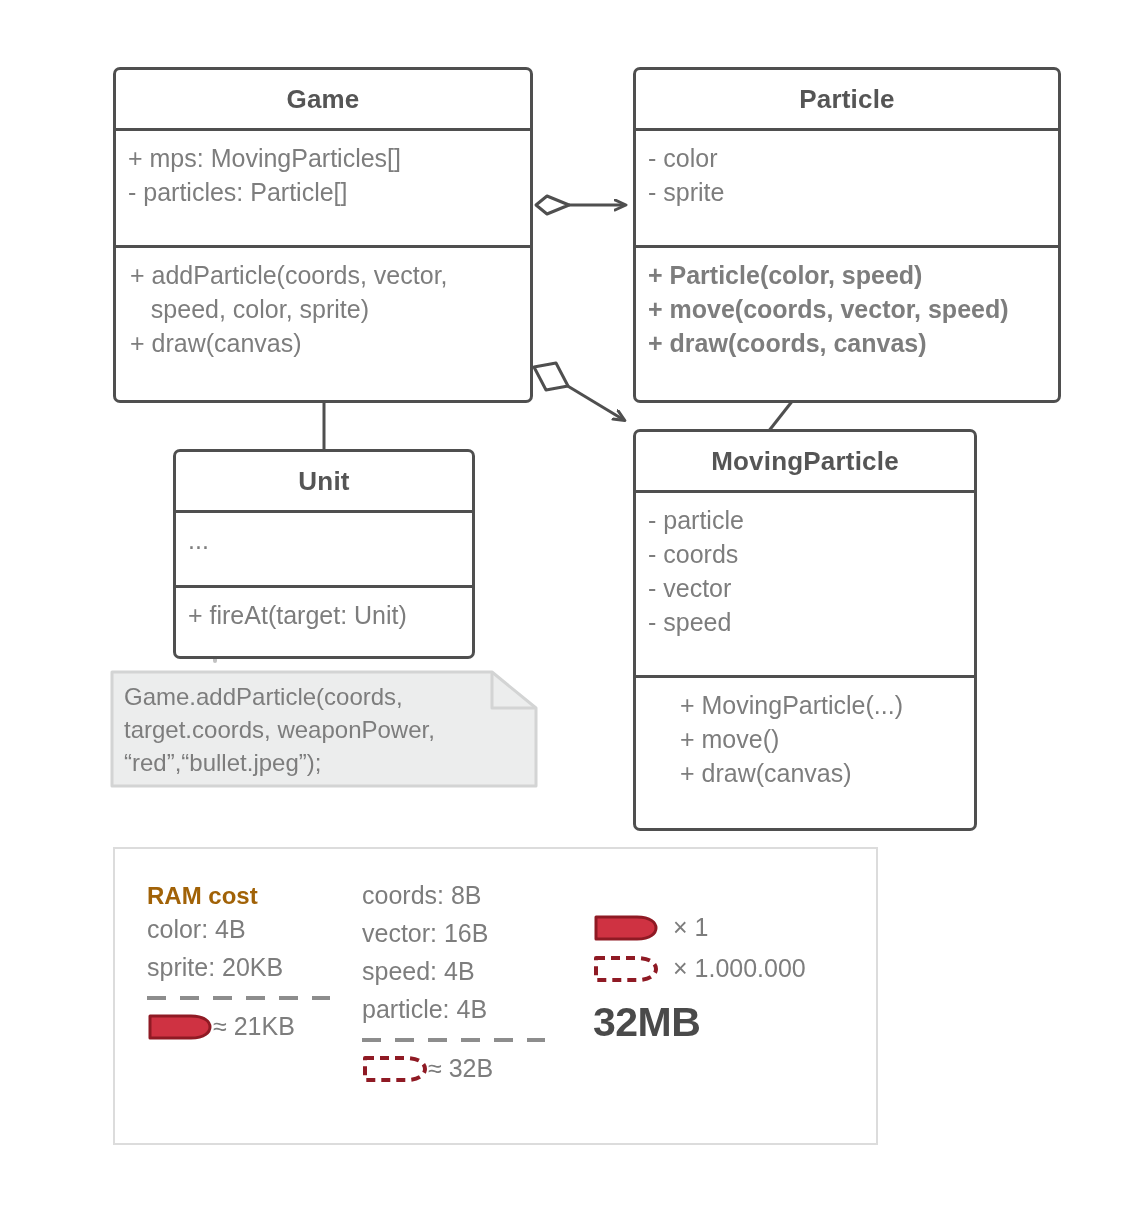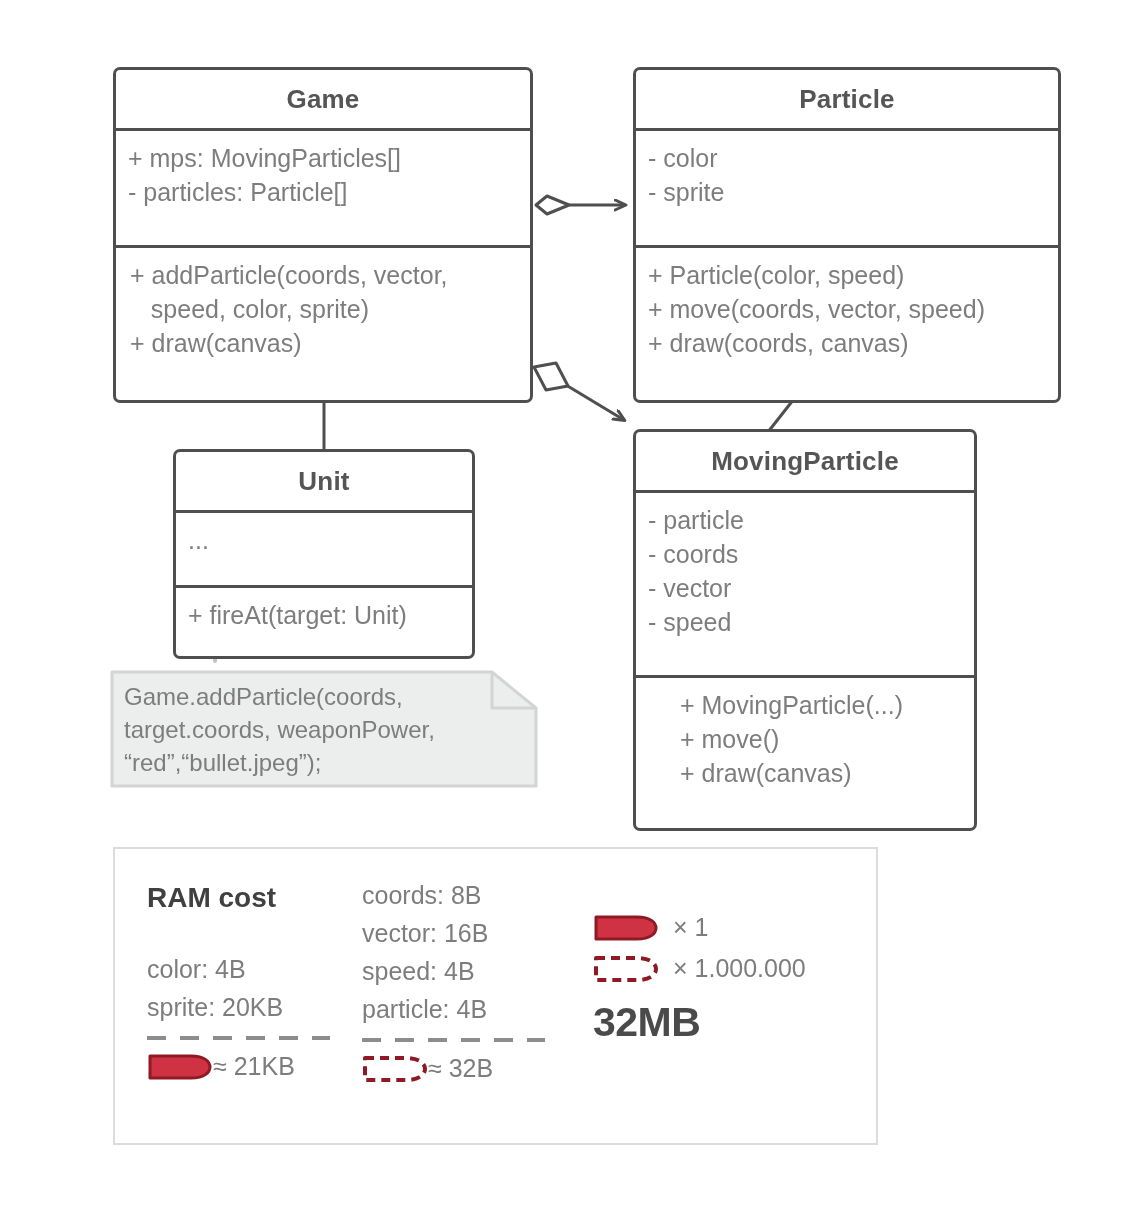--- a/index.html
+++ b/index.html
@@ -50,21 +50,21 @@
 
   
   #box-game        { left: 113px; top: 67px;  width: 420px; }
   #box-particle    { left: 633px; top: 67px;  width: 428px; }
   #box-unit        { left: 173px; top: 449px; width: 302px; }
   #box-movingpart  { left: 633px; top: 429px; width: 344px; }
 
   #box-game .uml-compartment.attrs   { min-height: 92px; }
   #box-game .uml-compartment.ops     { min-height: 130px; padding-left: 14px; }
   #box-particle .uml-compartment.attrs { min-height: 92px; }
-  #box-particle .uml-compartment.ops   { min-height: 130px; }
+  #box-particle .uml-compartment.ops   { min-height: 130px; font-weight: bold; }
   #box-unit .uml-compartment.attrs   { min-height: 50px; }
   #box-unit .uml-compartment.ops     { min-height: 46px; }
   #box-movingpart .uml-compartment.attrs { min-height: 160px; }
   #box-movingpart .uml-compartment.ops   { min-height: 128px; margin-left: 32px; }
 
   
   #note {
     position: absolute;
     left: 110px;
     top: 668px;
@@ -105,24 +105,23 @@
     border: 2px solid #dcdcdc;
   }
   .legend-col {
     position: absolute;
   }
   #legend-col-a { left: 32px; top: 33px; width: 215px; }
   #legend-col-b { left: 247px; top: 27px; width: 215px; }
   #legend-col-c { left: 478px; top: 60px; width: 270px; }
 
   .legend-title {
-    font-size: 28px;
+    font-size: 24px;
     font-weight: bold;
-    color: #404040;
-    margin-bottom: 36px;
+    color: #a16207;
   }
   .legend-line {
     font-size: 25px;
     color: #7d7d7d;
     line-height: 1.52;
   }
   .legend-dash {
     margin: 10px 0 12px 0;
     height: 4px;
     width: 183px;

